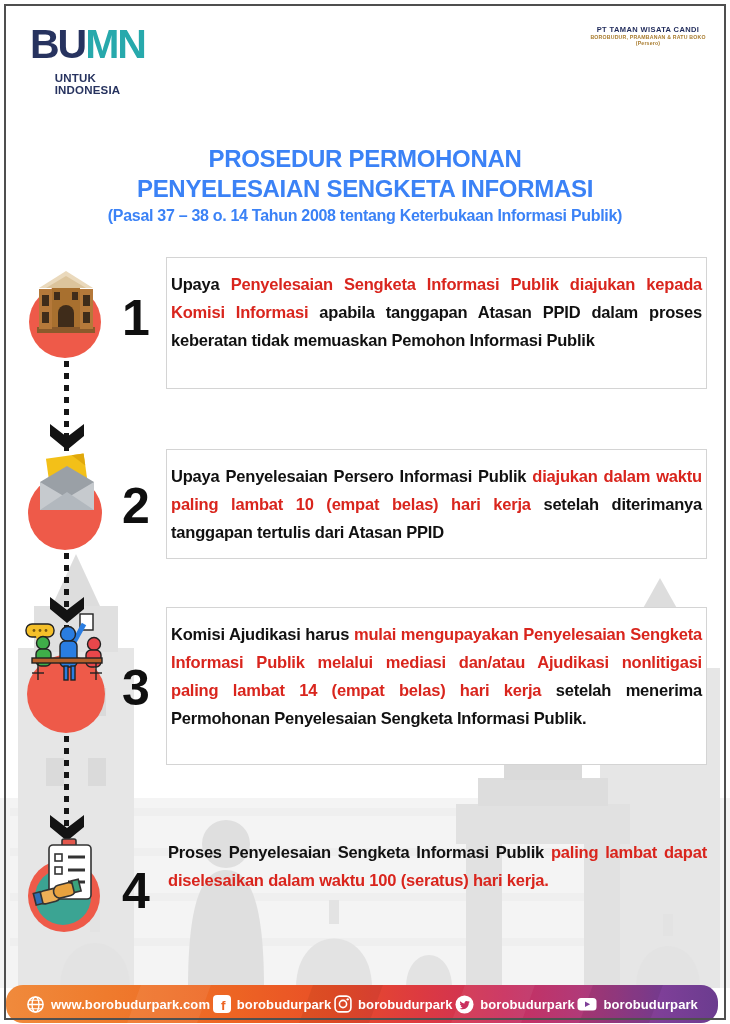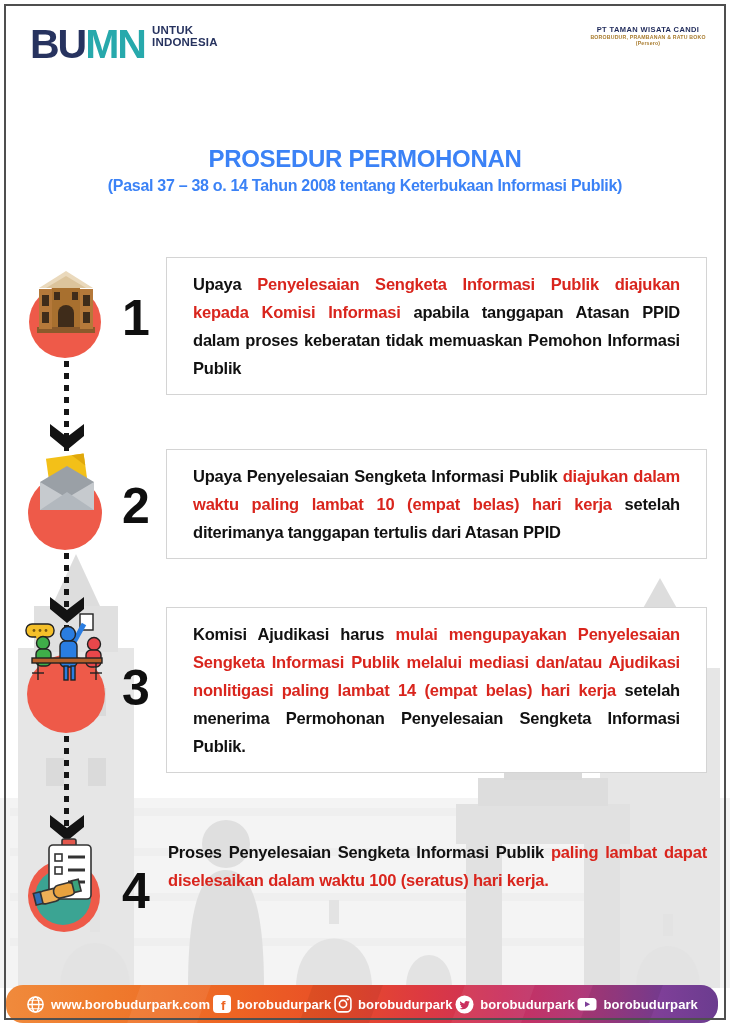--- a/index.html
+++ b/index.html
@@ -1,21 +1,21 @@
 <!DOCTYPE html>
 <html><head>
 <meta charset="utf-8">
 <style>
   html,body{margin:0;padding:0;}
   body{width:730px;height:1024px;position:relative;background:#fff;overflow:hidden;
        font-family:"Liberation Sans",sans-serif;}
   .frame{position:absolute;left:4px;top:4px;right:4px;bottom:4px;border:2px solid #4f4f4f;z-index:5;pointer-events:none;}
 
   
-  .bumn{position:absolute;left:30px;top:24px;display:flex;gap:7px;z-index:2;}
+  .bumn{position:absolute;left:30px;top:24px;display:flex;align-items:center;gap:7px;z-index:2;flex-direction:column;}
   .bumn .word{font-size:41px;font-weight:800;letter-spacing:-2px;line-height:1;}
   .bumn .bu{color:#27335f;} .bumn .mn{color:#27a9ac;}
   .bumn .tag{font-size:11.5px;font-weight:800;color:#27335f;line-height:1.08;letter-spacing:.2px;}
   .twc{position:absolute;right:22px;top:16px;width:120px;text-align:center;z-index:2;}
   .twc .letters{font-size:37px;font-weight:800;letter-spacing:-3px;line-height:1;}
   .twc .letters span{background-clip:text;-webkit-background-clip:text;color:transparent;}
   .twc .t{background-image:linear-gradient(160deg,#e8402a,#f07c1e);}
   .twc .w{background-image:linear-gradient(135deg,#1f4e9c,#4fc3f0 55%,#1f4e9c);}
   .twc .c{background-image:linear-gradient(200deg,#f0612a,#b03a79 45%,#5c2f8f);}
   .twc .company{font-size:7.5px;font-weight:800;color:#1f2a5a;letter-spacing:.4px;margin-top:9px;}
@@ -23,21 +23,21 @@
 
   
   .titleblock{position:absolute;left:0;right:0;top:144px;text-align:center;color:#3b82f6;z-index:2;}
   .titleblock .t1{font-size:24px;font-weight:800;line-height:30px;letter-spacing:-.3px;}
   .titleblock .t2{font-size:16px;font-weight:700;letter-spacing:-.3px;margin-top:3px;}
 
   
   .stepbox{position:absolute;left:166px;width:541px;box-sizing:border-box;
            font-size:16.5px;font-weight:700;line-height:28px;color:#111;
            text-align:justify;text-align-last:left;-moz-text-align-last:left;z-index:2;letter-spacing:-.2px;}
-  .boxed{background:#fff;border:1px solid #d4d4d4;padding:12px 26px;}
+  .boxed{background:#fff;border:1px solid #d4d4d4;padding:12px 4px;}
   .b1{top:257px;min-height:132px;}
   .b2{top:449px;min-height:104px;}
   .b3{top:607px;min-height:158px;}
   .b4{top:838px;width:539px;left:168px;}
   .seg-red{color:#d9251d;} .seg-black{color:#111;}
 
   
   .circle{position:absolute;border-radius:50%;background:#ee5a49;z-index:1;}
   .c1{left:29px;top:286px;width:72px;height:72px;}
   .c2{left:28px;top:476px;width:74px;height:74px;}
@@ -137,20 +137,21 @@
   </div>
 </div>
 
 <div class="twc">
   <div class="company">PT TAMAN WISATA CANDI</div>
   <div class="sub">BOROBUDUR, PRAMBANAN &amp; RATU BOKO (Persero)</div>
 </div>
 
 <div class="titleblock">
   <div class="t1">PROSEDUR PERMOHONAN</div>
+  <div class="t1">PENYELESAIAN SENGKETA INFORMASI</div>
   <div class="t2">(Pasal 37 – 38 o. 14 Tahun 2008 tentang Keterbukaan Informasi Publik)</div>
 </div>
 
 <div class="circle c1"></div>
 <div class="circle c2"></div>
 <div class="circle c3"></div>
 <div class="circle c4">
     <div class="teal-inner"></div>
   </div>
 
@@ -235,21 +236,21 @@
     </g>
   </g>
 </svg>
 
 <div class="stepnum n1">1</div>
 <div class="stepnum n2">2</div>
 <div class="stepnum n3">3</div>
 <div class="stepnum n4">4</div>
 
 <div class="stepbox boxed b1"><span class="seg-black">Upaya </span><span class="seg-red">Penyelesaian Sengketa Informasi Publik diajukan kepada Komisi Informasi </span><span class="seg-black">apabila tanggapan Atasan PPID dalam proses keberatan tidak memuaskan Pemohon Informasi Publik</span></div>
-<div class="stepbox boxed b2"><span class="seg-black">Upaya Penyelesaian Sengketa Informasi Publik </span><span class="seg-red">diajukan dalam waktu paling lambat 10 (empat belas) hari kerja </span><span class="seg-black">setelah diterimanya tanggapan tertulis dari Atasan PPID</span></div>
+<div class="stepbox boxed b2"><span class="seg-black">Upaya Penyelesaian Persero Informasi Publik </span><span class="seg-red">diajukan dalam waktu paling lambat 10 (empat belas) hari kerja </span><span class="seg-black">setelah diterimanya tanggapan tertulis dari Atasan PPID</span></div>
 <div class="stepbox boxed b3"><span class="seg-black">Komisi Ajudikasi harus </span><span class="seg-red">mulai mengupayakan Penyelesaian Sengketa Informasi Publik melalui mediasi dan/atau Ajudikasi nonlitigasi paling lambat 14 (empat belas) hari kerja </span><span class="seg-black">setelah menerima Permohonan Penyelesaian Sengketa Informasi Publik.</span></div>
 <div class="stepbox b4"><span class="seg-black">Proses Penyelesaian Sengketa Informasi Publik </span><span class="seg-red">paling lambat dapat diselesaikan dalam waktu 100 (seratus) hari kerja.</span></div>
 
 <div class="footer">
   <div class="facet f1"></div>
     <div class="facet f2"></div>
     <div class="facet f3"></div>
     <div class="facet f4"></div>
 
   <div class="fitem">

